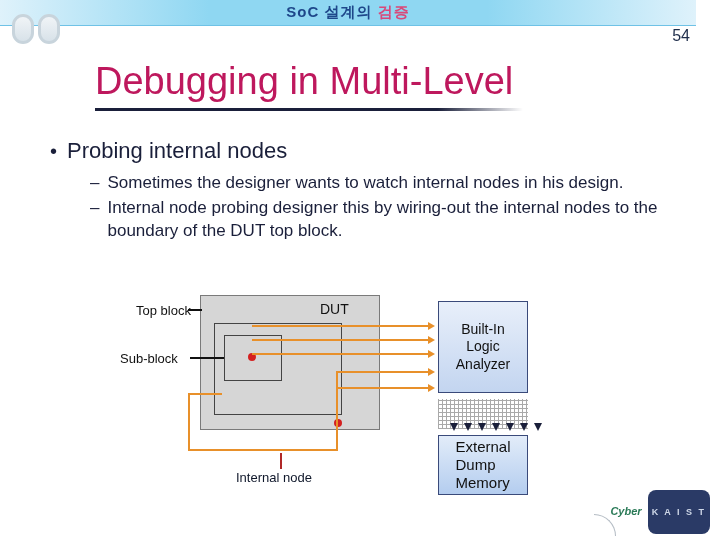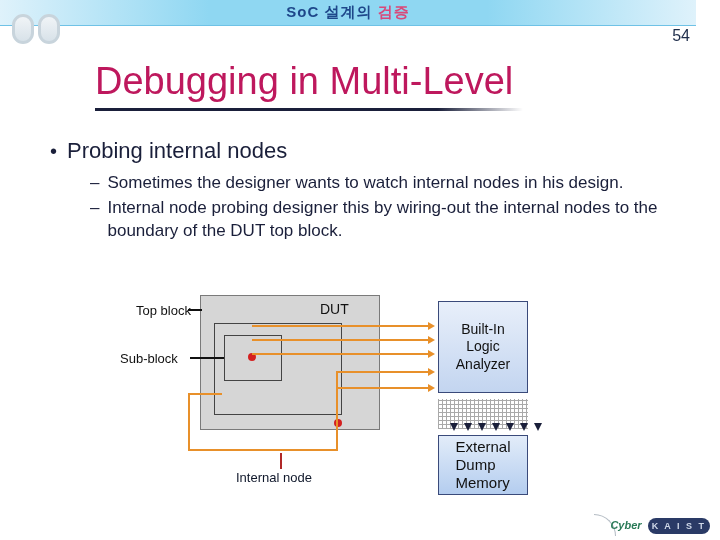--- a/index.html
+++ b/index.html
@@ -141,21 +141,21 @@
   .ptr2 { position: absolute; left: 70px; top: 62px; width: 34px; height: 2px; background: #111; }
   .ptr3 { position: absolute; left: 160px; top: 158px; width: 2px; height: 16px; background: #b02828; }
 
   .footer-logo {
     position: absolute; right: 10px; bottom: 6px;
     font-size: 11px; font-style: italic; font-weight: bold; color: #2a7a57;
   }
   .footer-logo .k {
     display: inline-block; margin-left: 3px;
     background: #2a3a66; color: #cfd8e8; font-style: normal;
-    padding: 3px 4px; border-radius: 8px; letter-spacing: 2px; font-size: 9px;
+    padding: 17px 4px; border-radius: 8px; letter-spacing: 2px; font-size: 9px;
   }
   .arc { position: absolute; right: 104px; bottom: 4px; width: 22px; height: 22px;
          border: 1px solid #6a7a8a; border-left: none; border-bottom: none;
          border-radius: 0 22px 0 0; opacity: 0.5; }
 </style>
 </head>
 <body>
 
 <div class="header-bar">
   <div class="header-text">

